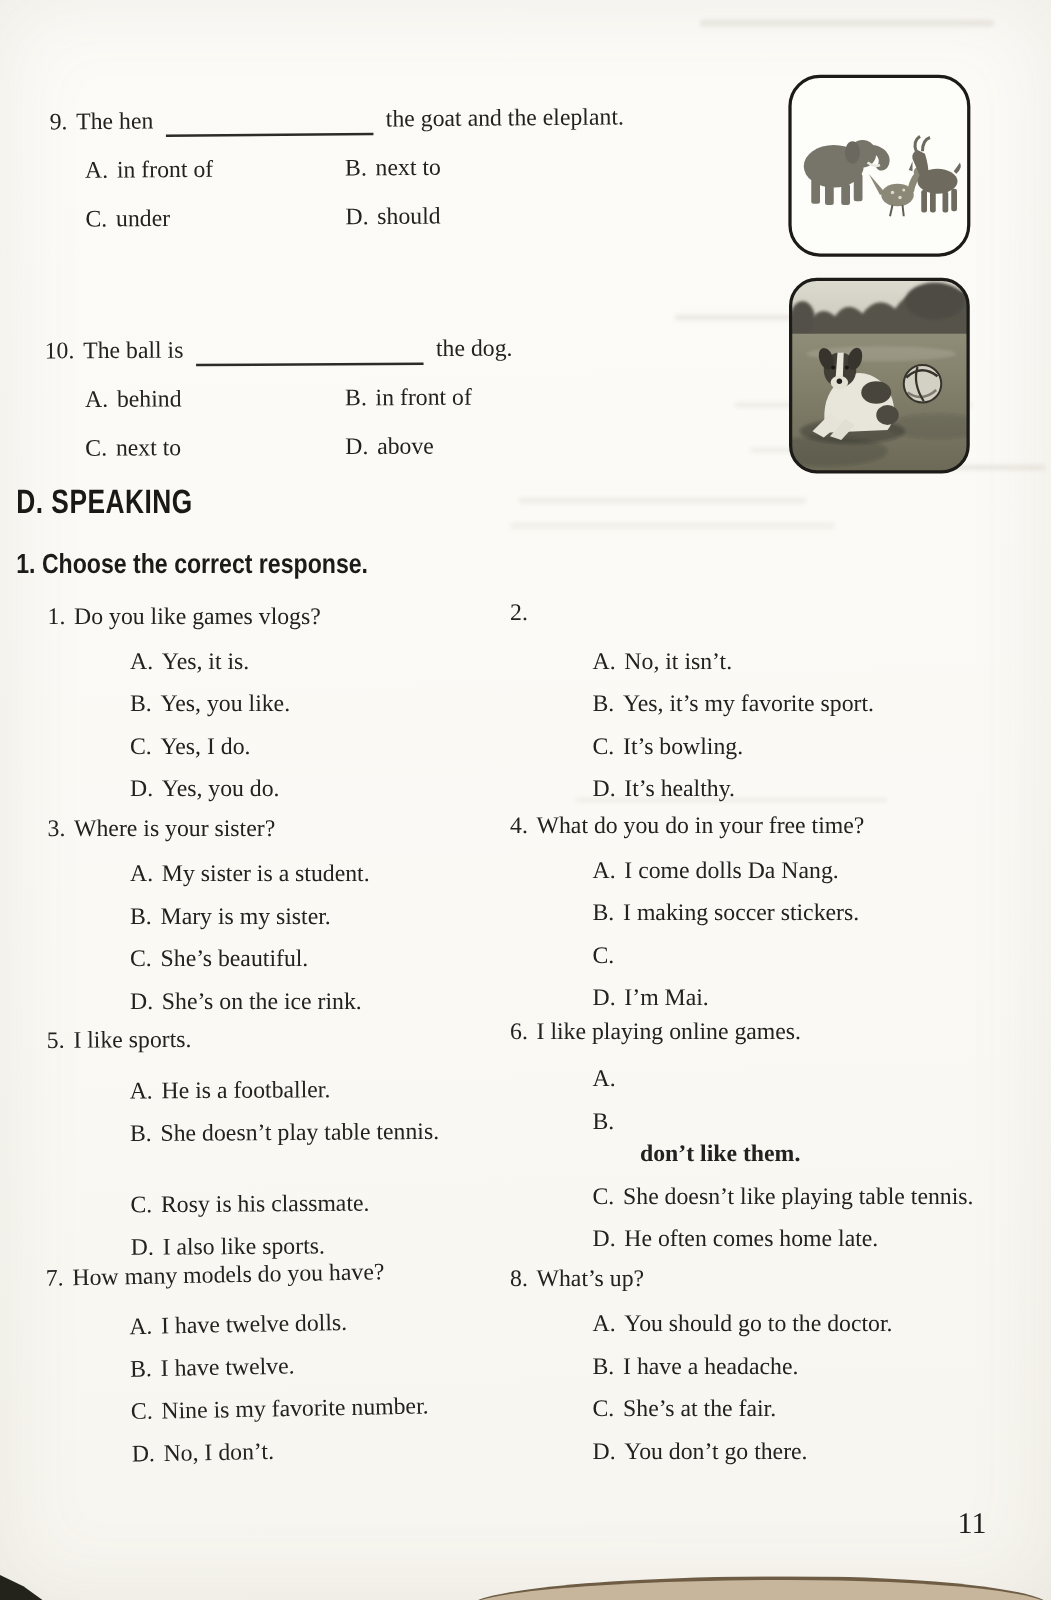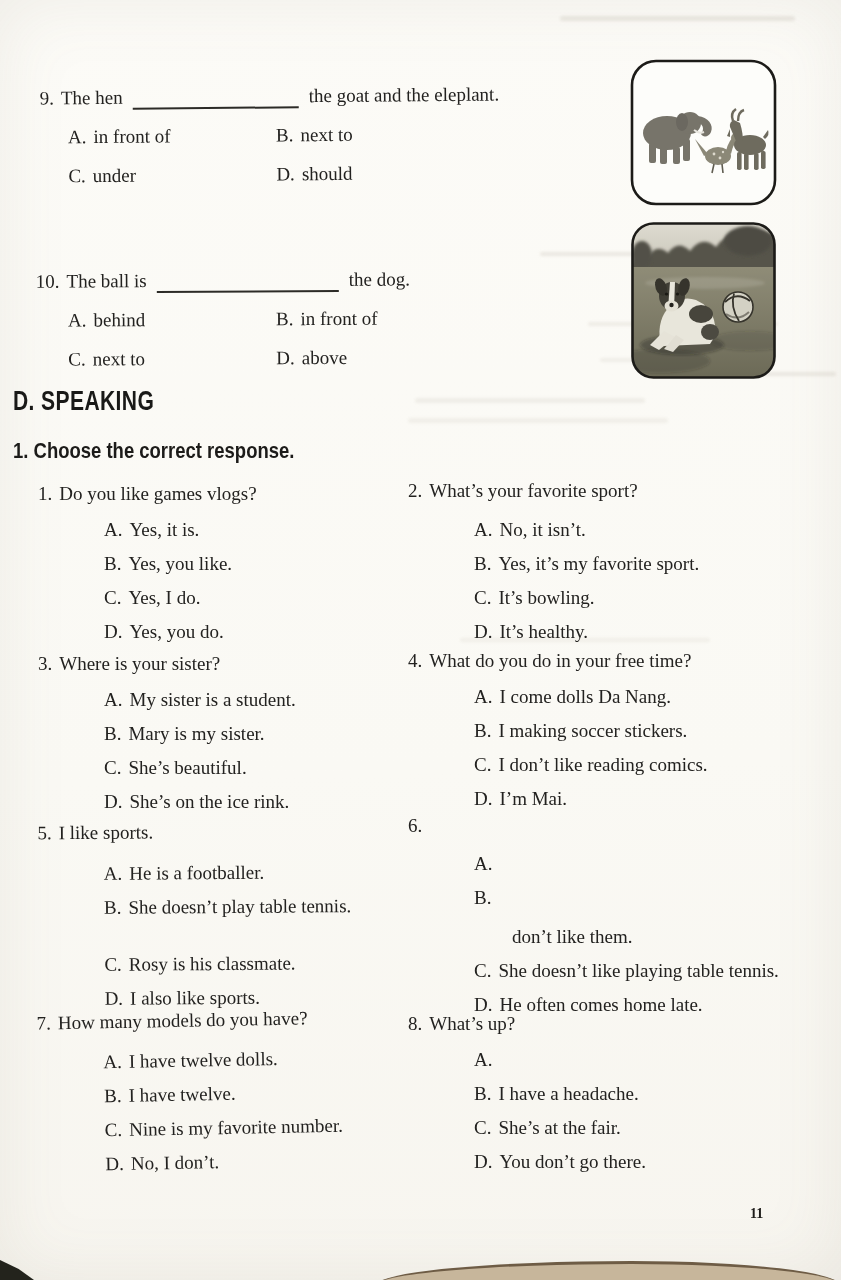--- a/index.html
+++ b/index.html
@@ -18,22 +18,22 @@
   
   .h-d{position:absolute;font-family:"Liberation Sans","DejaVu Sans",sans-serif;font-weight:bold;
        font-size:27px;color:#191917;transform:scaleX(.78);transform-origin:left center;letter-spacing:.5px;}
   .h-i{position:absolute;font-family:"Liberation Sans","DejaVu Sans",sans-serif;font-weight:bold;
        font-size:22px;color:#1c1b19;transform:scaleX(.84);transform-origin:left center;}
   .sq{position:absolute;font-size:19px;}
   .sq .stem{display:flex;line-height:24px;}
   .sq .num{flex:0 0 auto;margin-right:7px;}
   .sq .opt{margin-left:66px;margin-top:13px;line-height:21px;}
   .sq .gap{margin-top:36px;}
-  .sq .l2{margin-left:38px;line-height:21px;margin-top:18px;}
-  .pageno{position:absolute;font-weight:bold;font-size:14px;color:#1d1c1a;}
+  .sq .l2{margin-left:38px;line-height:21px;margin-top:5px;font-weight:bold;}
+  .pageno{position:absolute;font-weight:normal;font-size:24px;color:#1d1c1a;margin-left:16px;}
   
   .frame{position:absolute;}
   
   .bleed{position:absolute;background:rgba(150,138,120,.16);filter:blur(1.6px);border-radius:3px;}
   .wedge{position:absolute;left:0;bottom:0;width:34px;height:20px;background:#23231c;
          clip-path:polygon(0 0,55% 45%,100% 100%,0 100%);}
   .curl{position:absolute;left:375px;bottom:-6px;width:466px;height:22px;background:#c7b69b;
         border-top:3px solid #6e5c45;border-radius:55% 45% 0 0 / 100% 100% 0 0;}
 </style>
 </head>
@@ -227,21 +227,20 @@
       </div>
     <div class="opt">
         <span class="ol">D.</span>
         <span>Yes, you do.</span>
       </div>
   </div>
 
   <div class="sq" style="left:408px;top:479px;width:430px;">
     <div class="stem">
         <span class="num">2.</span>
-        <span>What’s your favorite sport?</span>
       </div>
     <div class="opt" style="margin-top:16px;">
         <span class="ol">A.</span>
         <span>No, it isn’t.</span>
       </div>
     <div class="opt">
         <span class="ol">B.</span>
         <span>Yes, it’s my favorite sport.</span>
       </div>
     <div class="opt">
@@ -285,21 +284,20 @@
     <div class="opt">
         <span class="ol">A.</span>
         <span>I come dolls Da Nang.</span>
       </div>
     <div class="opt">
         <span class="ol">B.</span>
         <span>I making soccer stickers.</span>
       </div>
     <div class="opt">
         <span class="ol">C.</span>
-        <span>I don’t like reading comics.</span>
       </div>
     <div class="opt">
         <span class="ol">D.</span>
         <span>I’m Mai.</span>
       </div>
   </div>
 
   <div class="sq" style="left:38px;top:820px;width:372px;transform:rotate(-0.4deg);">
     <div class="stem">
         <span class="num">5.</span>
@@ -319,20 +317,21 @@
       </div>
     <div class="opt">
         <span class="ol">D.</span>
         <span>I also like sports.</span>
       </div>
   </div>
 
   <div class="sq" style="left:408px;top:814px;width:430px;">
     <div class="stem">
         <span class="num">6.</span>
+        <span>I like playing online games.</span>
       </div>
     <div class="opt" style="margin-top:15px;">
         <span class="ol">A.</span>
       </div>
     <div class="opt">
         <span class="ol">B.</span>
       </div>
     <div class="l2" style="margin-left:104px;">don’t like them.</div>
     <div class="opt">
         <span class="ol">C.</span>
@@ -367,20 +366,21 @@
       </div>
   </div>
 
   <div class="sq" style="left:408px;top:1012px;width:430px;">
     <div class="stem">
         <span class="num">8.</span>
         <span>What’s up?</span>
       </div>
     <div class="opt">
         <span class="ol">A.</span>
+        <span>You should go to the doctor.</span>
       </div>
     <div class="opt">
         <span class="ol">B.</span>
         <span>I have a headache.</span>
       </div>
     <div class="opt">
         <span class="ol">C.</span>
         <span>She’s at the fair.</span>
       </div>
     <div class="opt">

